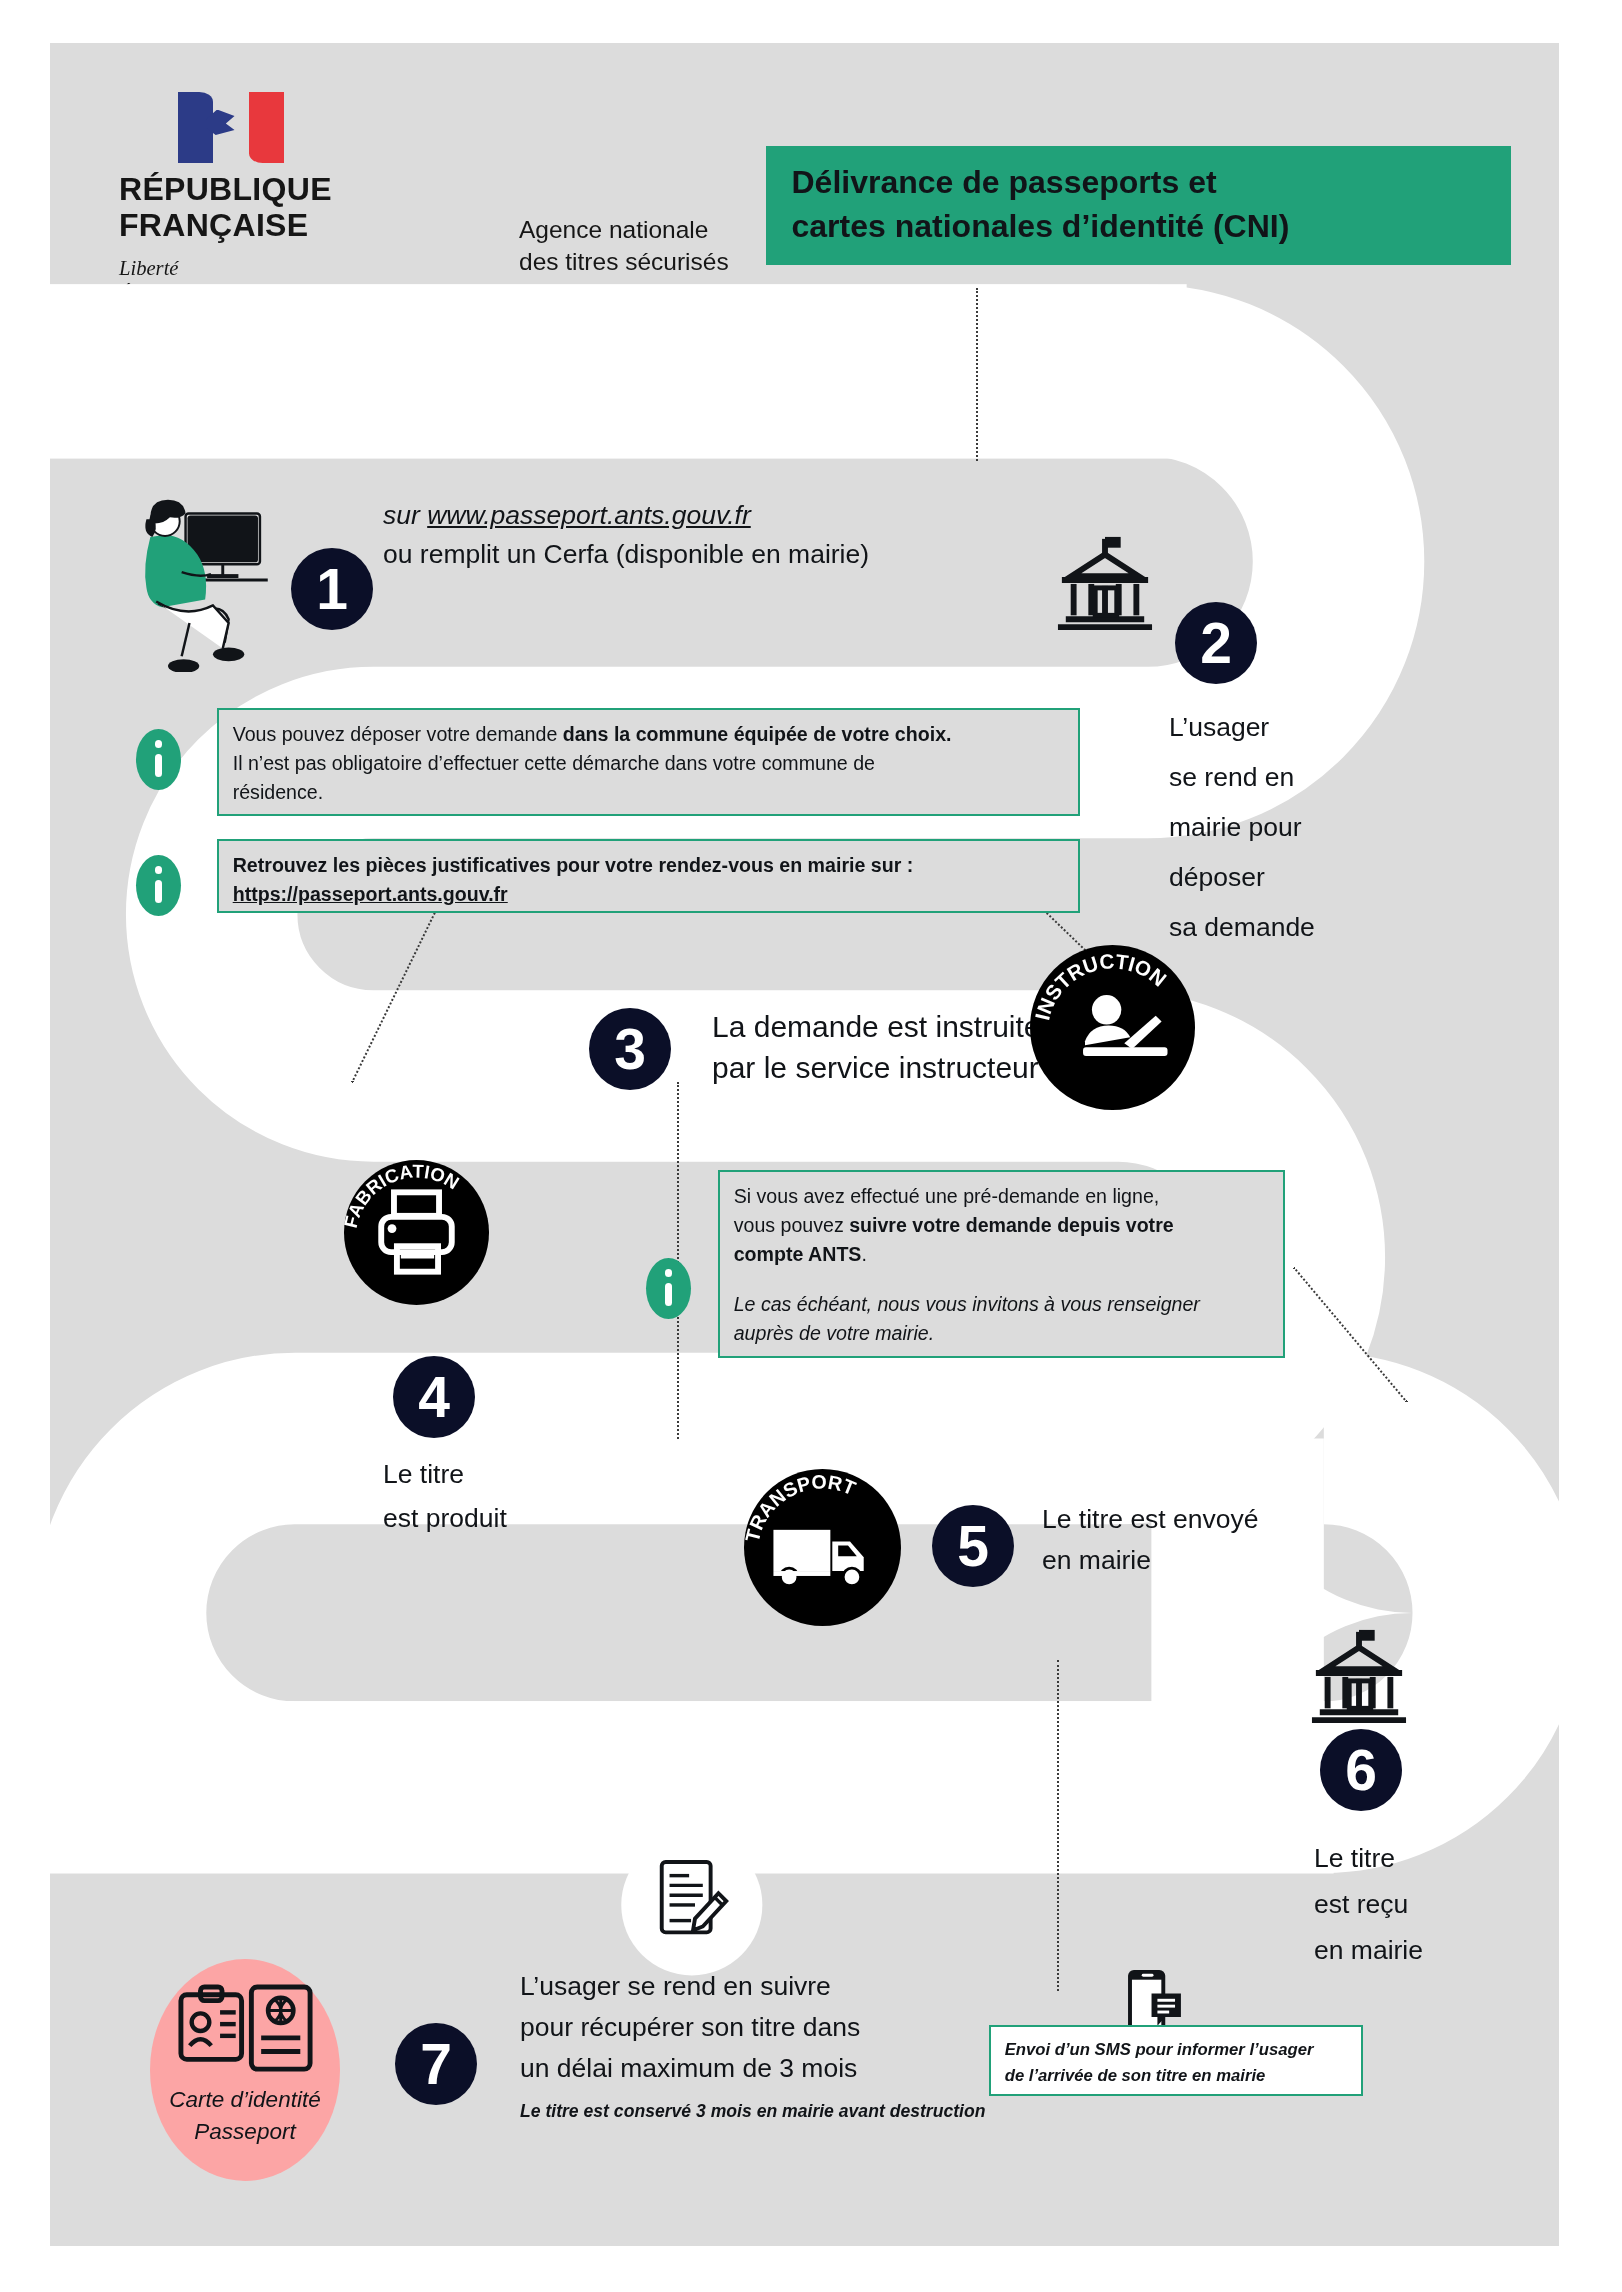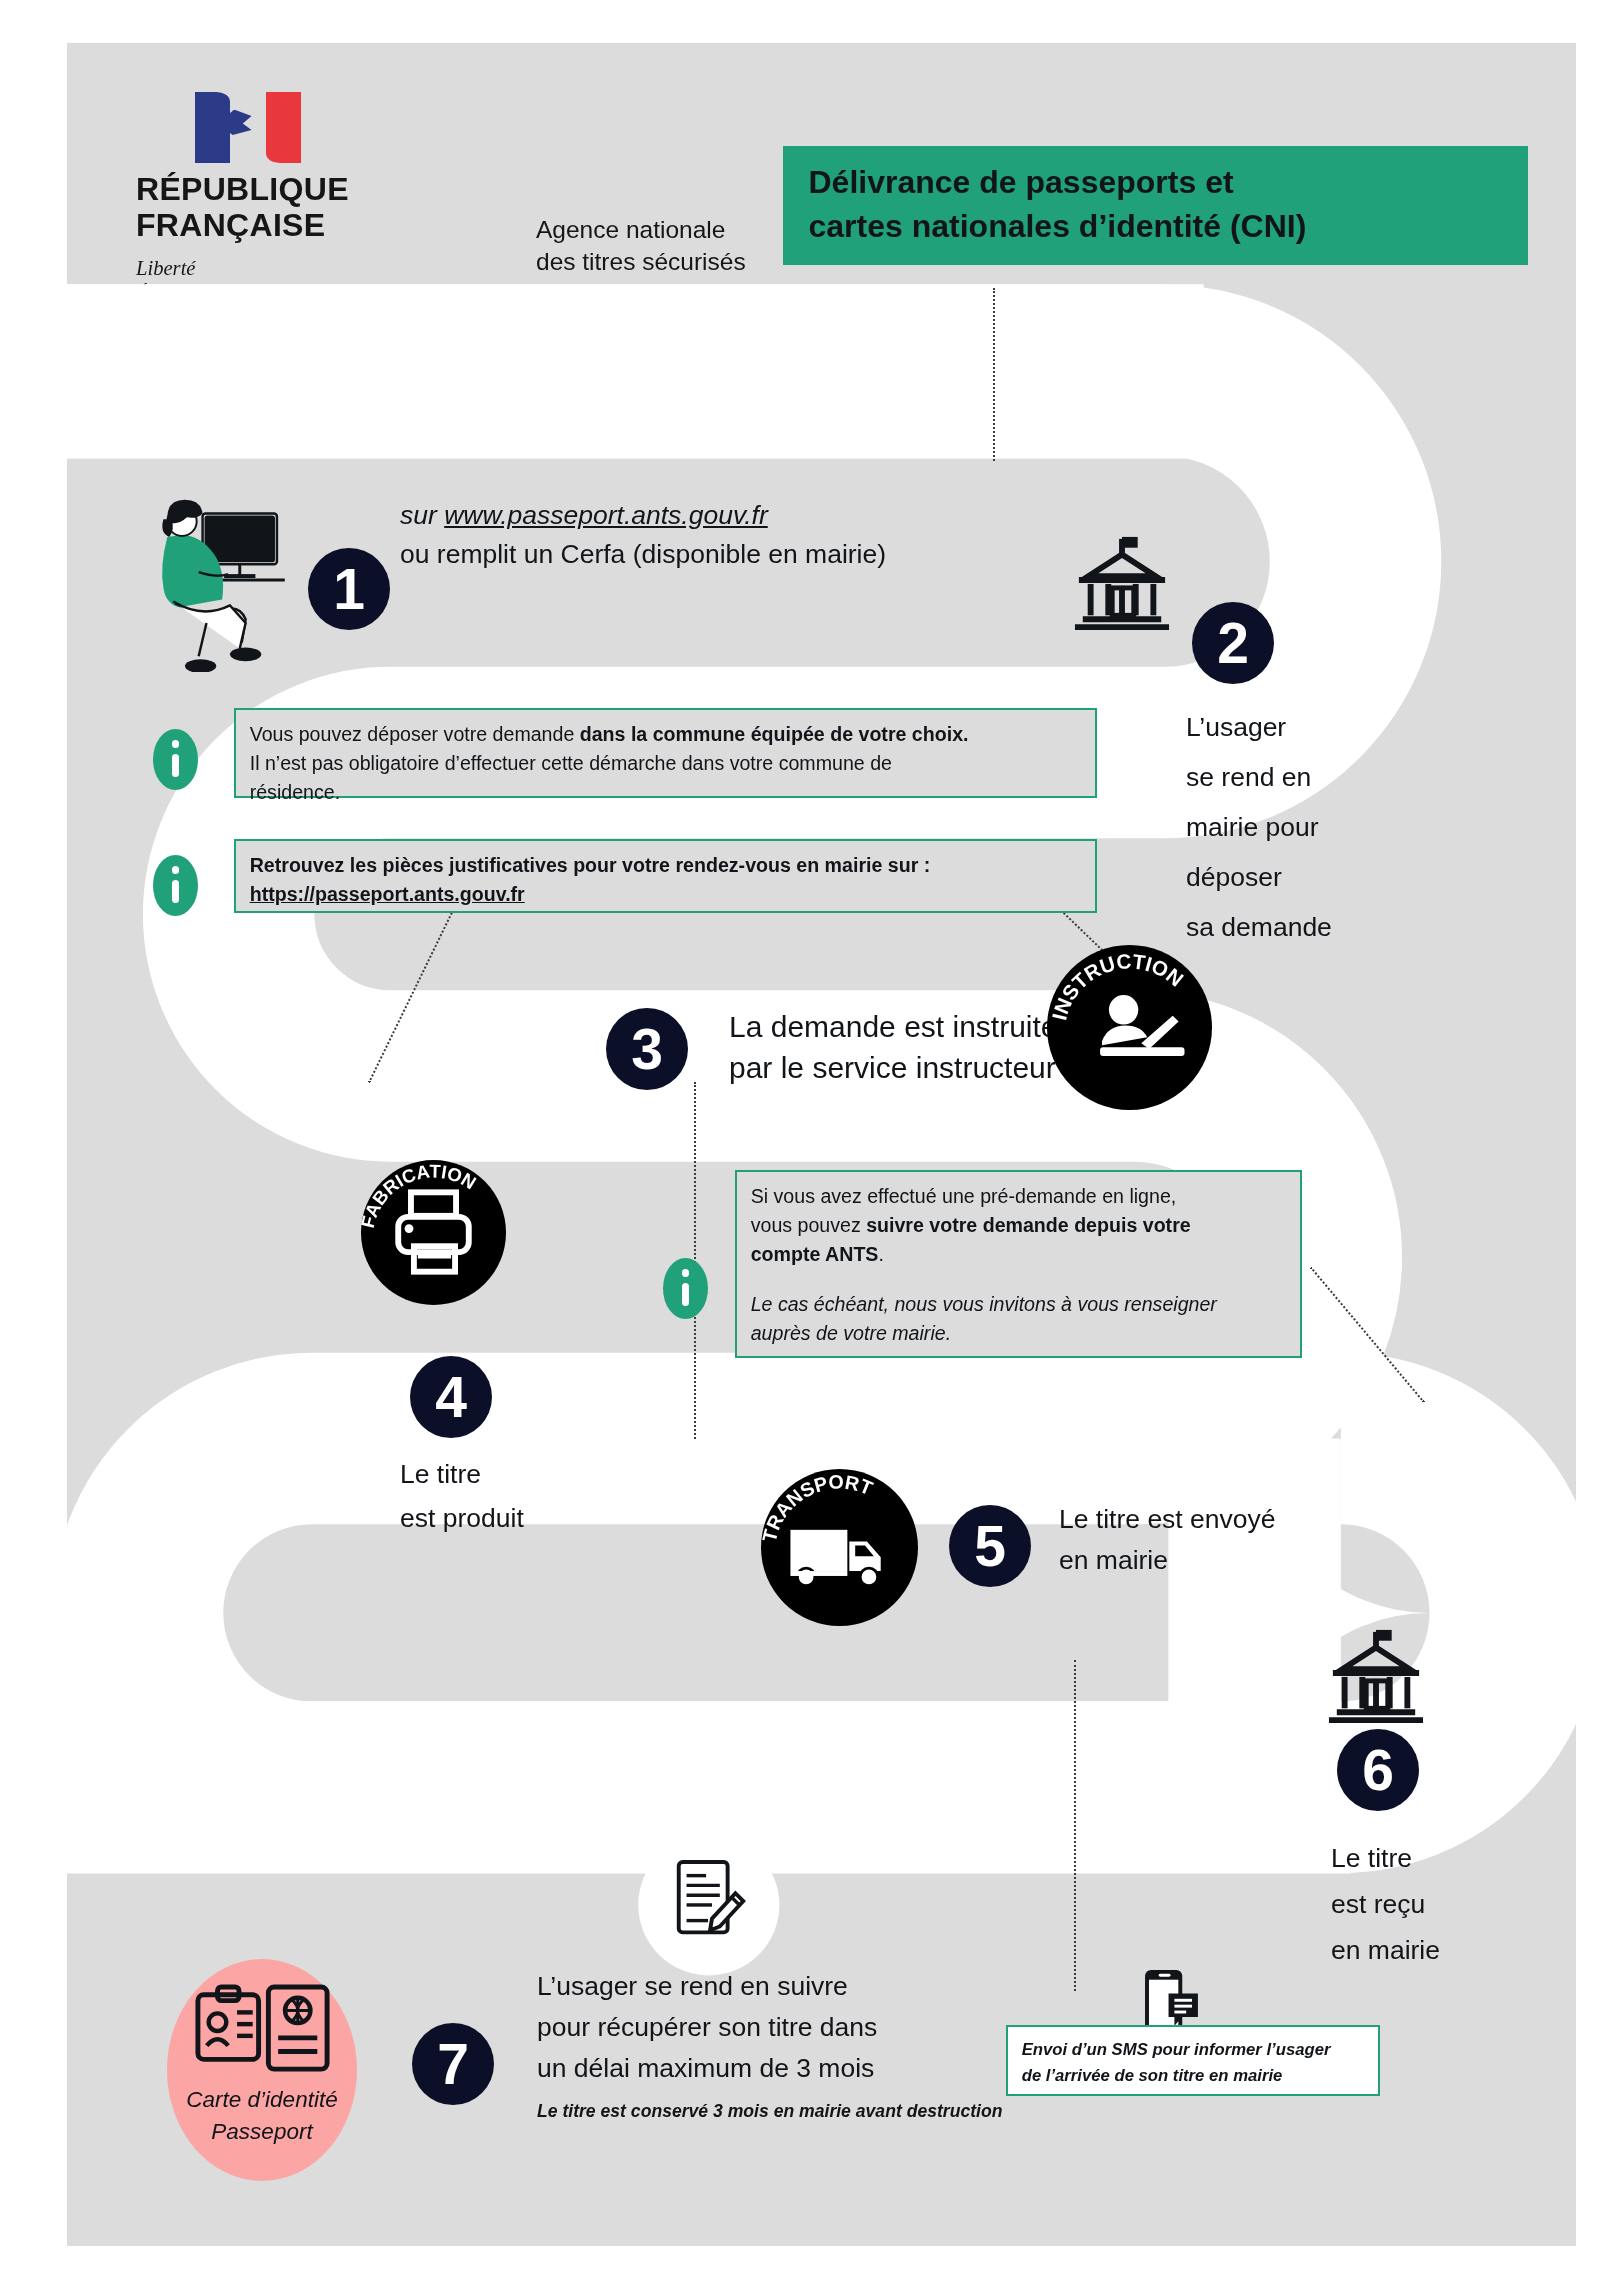--- a/index.html
+++ b/index.html
@@ -1,18 +1,18 @@
 <!DOCTYPE html>
 <html><head>
 <meta charset="utf-8">
 <style>
   html,body{margin:0;padding:0;background:#ffffff;}
   body{width:1622px;height:2293px;font-family:"Liberation Sans",sans-serif;}
   .page{position:relative;width:1622px;height:2293px;background:#ffffff;overflow:hidden;}
-  .canvas{position:absolute;left:67px;top:43px;width:1509px;height:2203px;background:#dcdcdc;}
+  .canvas{position:absolute;left:50px;top:43px;width:1509px;height:2203px;background:#dcdcdc;}
 
   
   .header{position:absolute;left:0;top:0;width:1509px;height:343px;}
   .marianne{position:absolute;left:69px;top:49px;width:294px;}
   .flag{display:flex;width:106px;height:71px;margin-left:59px;}
   .flag .b{flex:1;background:#2c3b87;border-top-right-radius:13.7px 9.8px;}
   .flag .w{flex:1;background:#dcdcdc;position:relative;}
   .flag .r{flex:1;background:#e8383d;border-bottom-left-radius:13.7px 9.8px;}
   .flag .w:after{content:"";position:absolute;left:-7.8px;top:17.6px;width:29px;height:25.5px;
       background:#2c3b87;clip-path:polygon(0 40%,40% 0,100% 25%,70% 55%,100% 80%,35% 100%,0 70%);}
@@ -179,21 +179,21 @@
 
     <div class="step-txt" style="left:1119px;top:659px;width:245px;font-size:26.5px;line-height:50px;">
       <div>L’usager</div>
       <div>se rend en</div>
       <div>mairie pour</div>
       <div>déposer</div>
       <div>sa demande</div>
     </div>
 
     <div class="iicon" style="left:86px;top:686px;"></div>
-    <div class="infobox" style="left:167px;top:665px;width:863px;height:90px;font-size:19.6px;line-height:29px;">
+    <div class="infobox" style="left:167px;top:665px;width:863px;height:108px;font-size:19.6px;line-height:29px;">
       <div>
         <span>Vous pouvez déposer votre demande </span><b>dans la commune équipée de votre choix.</b>
       </div>
       <div>Il n’est pas obligatoire d’effectuer cette démarche dans votre commune de</div>
       <div>résidence.</div>
     </div>
 
     <div class="iicon" style="left:86px;top:812px;"></div>
     <div class="infobox" style="left:167px;top:796px;width:863px;height:74px;font-size:19.6px;line-height:29px;font-weight:700;">
       <div>Retrouvez les pièces justificatives pour votre rendez-vous en mairie sur :</div>

